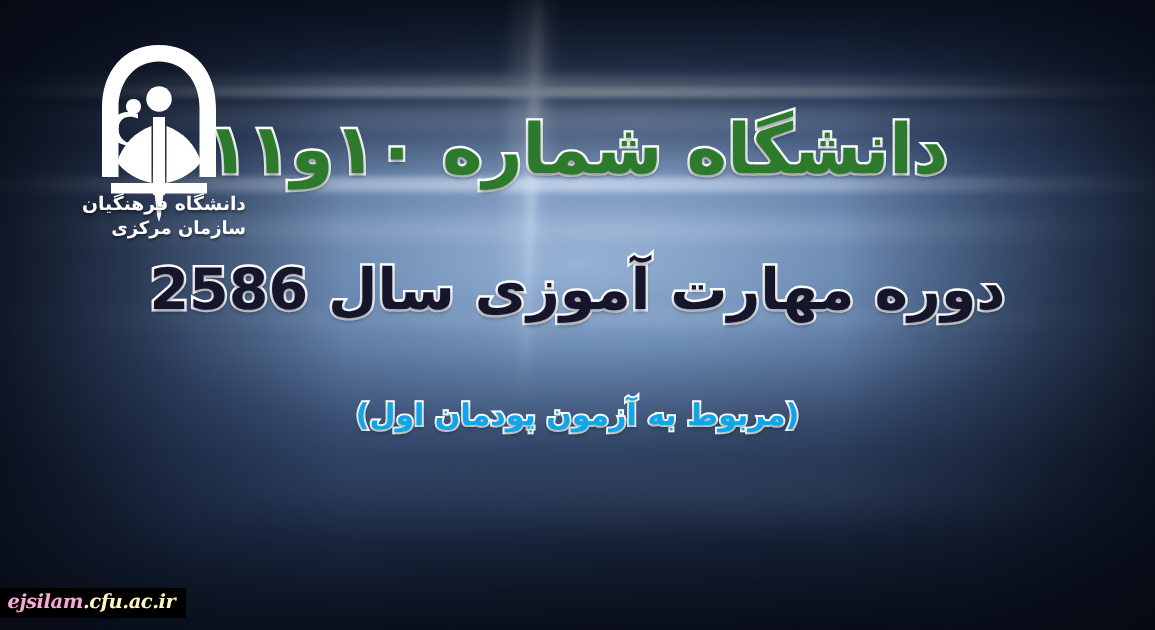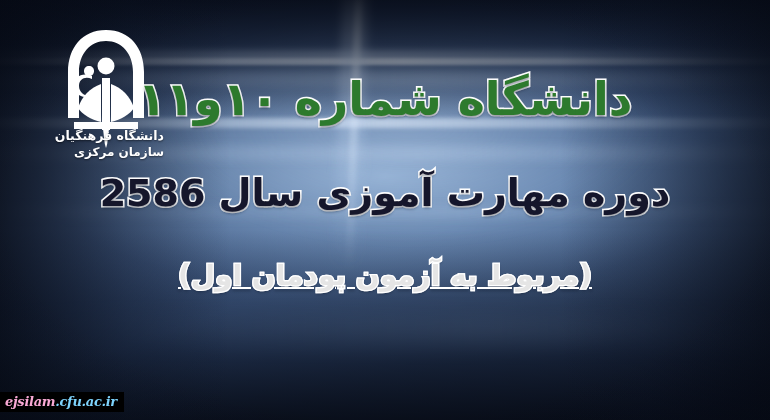--- a/index.html
+++ b/index.html
@@ -162,48 +162,47 @@
     line-height: 46px;
     color: #15162b;
     -webkit-text-stroke: 3.2px #ffffff;
     paint-order: stroke fill;
     text-shadow: 0 2px 3px rgba(8,14,30,0.40);
   }
 
   
   #line3 {
     top: 258px;
-    font-size: 28px;
+    font-size: 20px;
     line-height: 36px;
-    color: #e5e5e5;
+    color: #0ea5e9;
     -webkit-text-stroke: 2.6px #ffffff;
     paint-order: stroke fill;
     text-shadow: 0 2px 3px rgba(8,14,30,0.40);
-    text-decoration: underline;
   }
 
   
   #watermark {
     position: absolute;
     left: 0;
     bottom: 8px;
     z-index: 8;
     background: #000000;
     padding: 3px 7px 3px 5px;
     direction: ltr;
     font-family: "DejaVu Serif", "Liberation Serif", serif;
     font-size: 13px;
     font-weight: 700;
     font-style: italic;
     letter-spacing: -0.3px;
     line-height: 14px;
     white-space: nowrap;
   }
   #watermark .wm-name { color: #f9a8d4; }
-  #watermark .wm-domain { color: #7dd3fc; }
+  #watermark .wm-domain { color: #fef9c3; }
 </style>
 </head>
 <body>
 
 <div id="banner">
 
   <div class="bg-base"></div>
   <div class="glow-center"></div>
   <div class="streak s1"></div>
   <div class="streak s2"></div>

